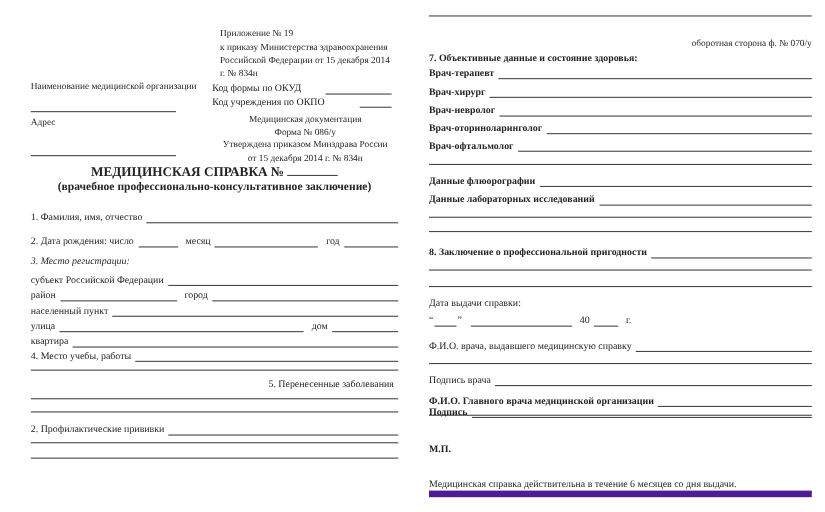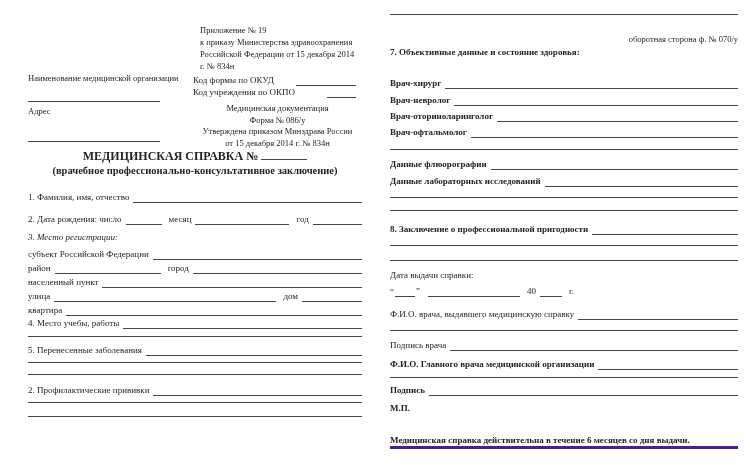--- a/index.html
+++ b/index.html
@@ -16,21 +16,21 @@
   .l{white-space:nowrap;padding-right:4px;}
   .l.mid{padding-left:7px;}
   .ln{flex:1 1 auto;border-bottom:1px solid #474747;height:1px;}
   .lnf{flex:0 0 auto;border-bottom:1px solid #474747;height:1px;}
   .hr{position:absolute;left:0;right:0;height:0;border-top:1px solid #474747;}
   .b{font-weight:bold;}
   .small{font-size:8.5px;line-height:12px;}
   .center{text-align:center;}
   .right{text-align:right;}
   .uline{display:inline-block;border-bottom:1px solid #474747;height:1px;vertical-align:baseline;}
-  .note-row{border-bottom:3px solid #4c1d95;font-weight:bold;}
+  .note-row{border-bottom:6px solid #4c1d95;}
 </style>
 </head>
 <body>
 
 <div class="page" id="left-page">
 
   <div class="abs small" style="top:72px;left:0;">Наименование медицинской организации</div>
   <div class="hr" style="top:101px;right:202px;"></div>
   <div class="abs small" style="top:105px;left:0;">Адрес</div>
   <div class="hr" style="top:141px;right:202px;"></div>
@@ -110,21 +110,21 @@
     <span class="l">квартира</span>
     <span class="ln"></span>
   </div>
 
   <div class="r" style="top:317px;">
     <span class="l">4. Место учебы, работы</span>
     <span class="ln"></span>
   </div>
   <div class="hr" style="top:336px;"></div>
 
-  <div class="r" style="top:344px;">
+  <div class="r" style="top:344px;flex-direction:column;">
     <span class="l">5. Перенесенные заболевания</span>
     <span class="ln"></span>
   </div>
   <div class="hr" style="top:362px;"></div>
   <div class="hr" style="top:374px;"></div>
 
   <div class="r" style="top:384px;">
     <span class="l">2. Профилактические прививки</span>
     <span class="ln"></span>
   </div>
@@ -134,20 +134,24 @@
 
 <div class="page" id="right-page">
 
   <div class="hr" style="top:14px;"></div>
   <div class="abs small right" style="top:33px;left:0;right:0;">оборотная сторона ф. № 070/у</div>
 
   <div class="r b" style="top:46px;">
     <span class="l">7. Объективные данные и состояние здоровья:</span>
   </div>
 
+  <div class="r" style="top:60px;">
+    <span class="l b">Врач-терапевт</span>
+    <span class="ln"></span>
+  </div>
   <div class="r" style="top:77px;">
     <span class="l b">Врач-хирург</span>
     <span class="ln"></span>
   </div>
   <div class="r" style="top:94px;">
     <span class="l b">Врач-невролог</span>
     <span class="ln"></span>
   </div>
   <div class="r" style="top:110px;">
     <span class="l b">Врач-оториноларинголог</span>
@@ -201,21 +205,21 @@
     <span class="l">Подпись врача</span>
     <span class="ln"></span>
   </div>
 
   <div class="r" style="top:358px;text-align:center;">
     <span class="l b">Ф.И.О. Главного врача медицинской организации</span>
     <span class="ln"></span>
   </div>
   <div class="hr" style="top:377px;"></div>
 
-  <div class="r" style="top:384px;">
+  <div class="r" style="top:368px;">
     <span class="l b">Подпись</span>
     <span class="ln"></span>
   </div>
 
   <div class="r" style="top:402px;">
     <span class="l b">М.П.</span>
   </div>
 
   <div class="r note-row" style="top:432px;height:14px;">
     <span class="l">Медицинская справка действительна в течение 6 месяцев со дня выдачи.</span>

